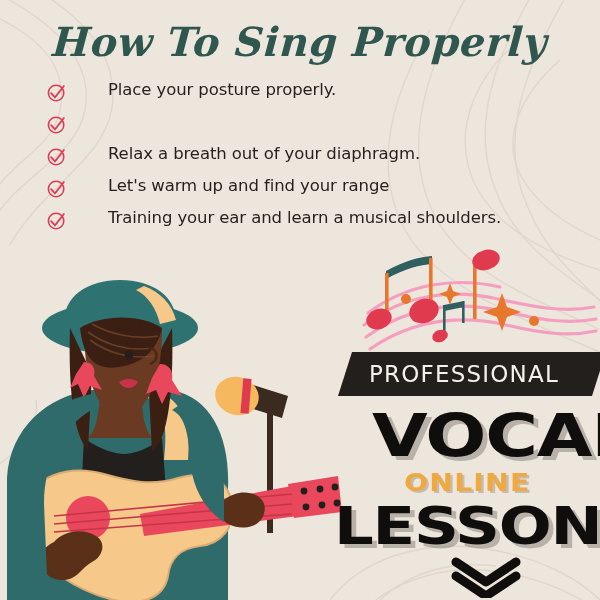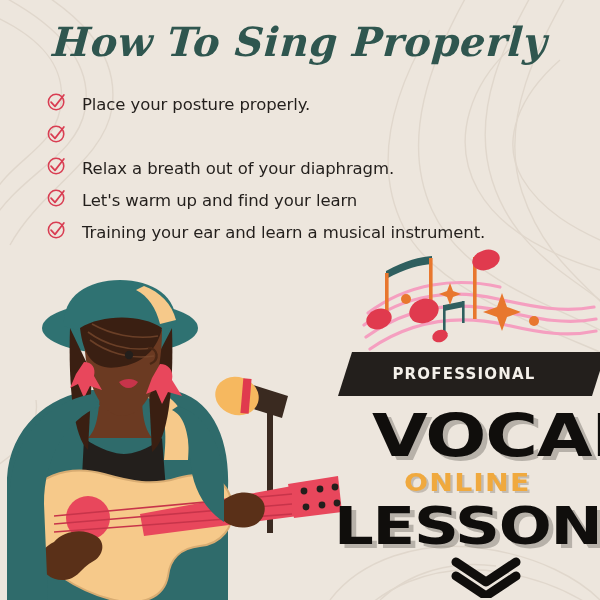--- a/index.html
+++ b/index.html
@@ -19,21 +19,21 @@
   .title{
     position:absolute;left:0;top:18px;width:600px;text-align:center;
     font-family:"DejaVu Serif", serif;
     font-style:italic;font-weight:700;
     font-size:40px;letter-spacing:0.5px;
     color:#2F564F;
     transform:skewX(-4deg);
   }
   
   .checklist{position:absolute;left:46px;top:82px;width:520px;}
-  .check-row{display:flex;align-items:flex-end;height:31px;margin-bottom:1px;}
+  .check-row{display:flex;align-items:flex-start;height:31px;margin-bottom:1px;gap:26px;}
   .check-icon{width:22px;height:22px;flex:0 0 22px;margin-right:14px;}
   .check-text{
     font-size:16.5px;color:#231F1C;
     font-family:"DejaVu Sans", sans-serif;
     letter-spacing:-0.1px;line-height:1;
   }
 
   
   .illustration{position:absolute;left:-8px;top:278px;width:350px;height:322px;}
 
@@ -44,21 +44,21 @@
   .pro-banner{
     position:absolute;left:338px;top:352px;width:268px;height:44px;
     background:#231F1C;
     clip-path:polygon(14px 0, 268px 0, 254px 44px, 0 44px);
   }
   .pro-banner-label{
     position:absolute;left:0;top:0;width:252px;height:44px;
     display:flex;align-items:center;justify-content:center;
     color:#F4F0EA;
     font-family:"DejaVu Sans", sans-serif;
-    font-weight:700;font-size:15px;letter-spacing:1.2px;
+    font-weight:400;font-size:23px;letter-spacing:1.2px;
   }
   .big-word{
     position:absolute;
     font-family:"DejaVu Sans", sans-serif;
     font-weight:700;color:#100E0C;
     text-shadow:4px 4px 0 rgba(60,55,50,0.30);
     line-height:1;white-space:nowrap;
   }
   .word-vocal{left:372px;top:406px;font-size:59px;letter-spacing:-1px;transform:scaleX(1.22);transform-origin:left top;}
   .word-lessons{left:334px;top:500px;font-size:52px;letter-spacing:-1px;transform:scaleX(1.20);transform-origin:left top;}
@@ -119,29 +119,29 @@
         <path d="M5.5 12.2 L9.8 16.8 L19.5 4.4" fill="none" stroke="#D93D52" stroke-width="1.9" stroke-linecap="round" stroke-linejoin="round"></path>
       </svg>
       <span class="check-text">Relax a breath out of your diaphragm.</span>
     </div>
 
     <div class="check-row">
       <svg class="check-icon" viewBox="0 0 24 24">
         <circle cx="11" cy="12" r="8.4" fill="none" stroke="#D93D52" stroke-width="1.7"></circle>
         <path d="M5.5 12.2 L9.8 16.8 L19.5 4.4" fill="none" stroke="#D93D52" stroke-width="1.9" stroke-linecap="round" stroke-linejoin="round"></path>
       </svg>
-      <span class="check-text">Let's warm up and find your learn</span>
-    </div>
-
-    <div class="check-row">
-      <svg class="check-icon" viewBox="0 0 24 24">
-        <circle cx="11" cy="12" r="8.4" fill="none" stroke="#D93D52" stroke-width="1.7"></circle>
-        <path d="M5.5 12.2 L9.8 16.8 L19.5 4.4" fill="none" stroke="#D93D52" stroke-width="1.9" stroke-linecap="round" stroke-linejoin="round"></path>
-      </svg>
-      <span class="check-text">Training your ear and learn a musical instrument.</span>
+      <span class="check-text">Let's warm up and find your range</span>
+    </div>
+
+    <div class="check-row">
+      <svg class="check-icon" viewBox="0 0 24 24">
+        <circle cx="11" cy="12" r="8.4" fill="none" stroke="#D93D52" stroke-width="1.7"></circle>
+        <path d="M5.5 12.2 L9.8 16.8 L19.5 4.4" fill="none" stroke="#D93D52" stroke-width="1.9" stroke-linecap="round" stroke-linejoin="round"></path>
+      </svg>
+      <span class="check-text">Training your ear and learn a musical shoulders.</span>
     </div>
 
   </div>
 
   <svg class="music-notes" viewBox="0 0 242 112">
     <g fill="none" stroke="#F59FC0" stroke-width="3.2" stroke-linecap="round">
       <path d="M6 82 C 48 50, 96 46, 140 56 C 176 64, 206 70, 236 64"></path>
       <path d="M8 94 C 52 62, 100 58, 144 68 C 180 76, 208 82, 238 76"></path>
       <path d="M12 106 C 56 76, 104 72, 148 82 C 182 90, 210 94, 238 88"></path>
       <path d="M10 70 C 50 40, 98 34, 142 44"></path>

